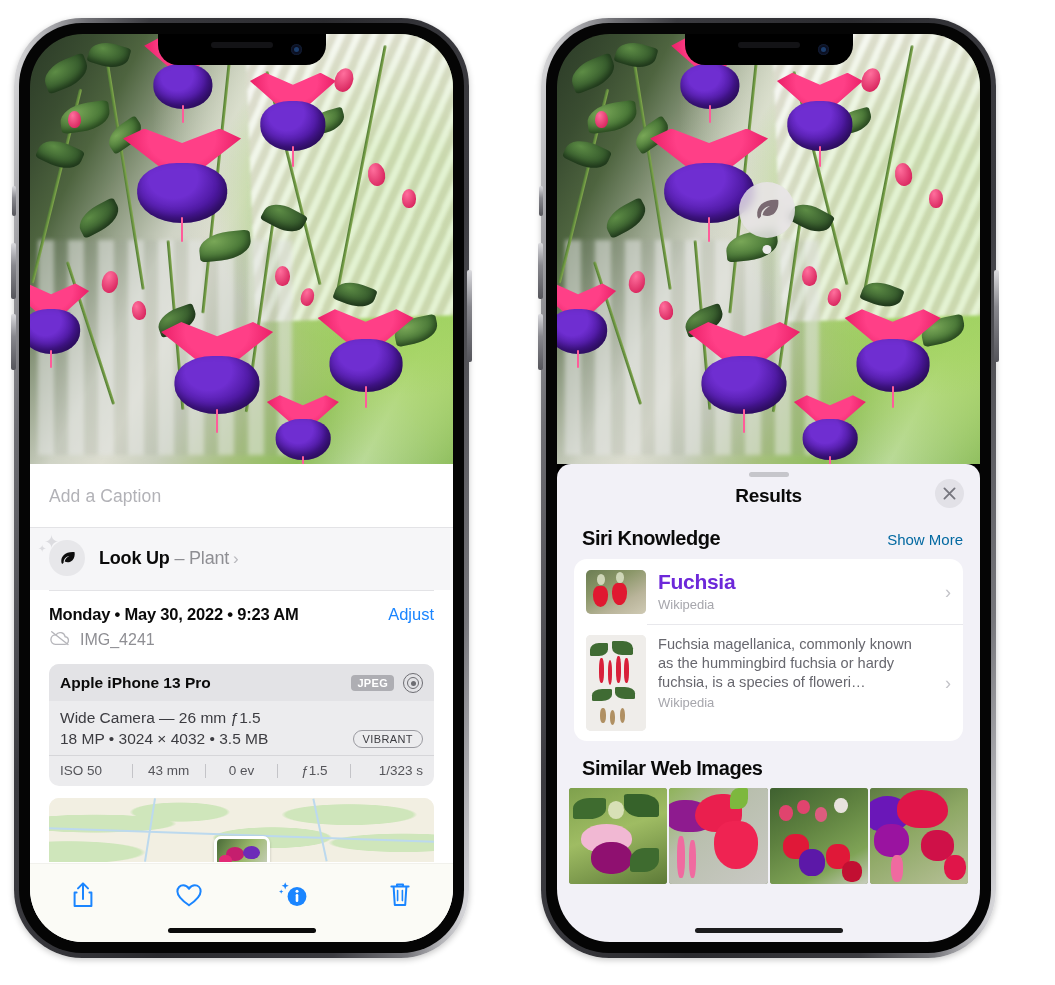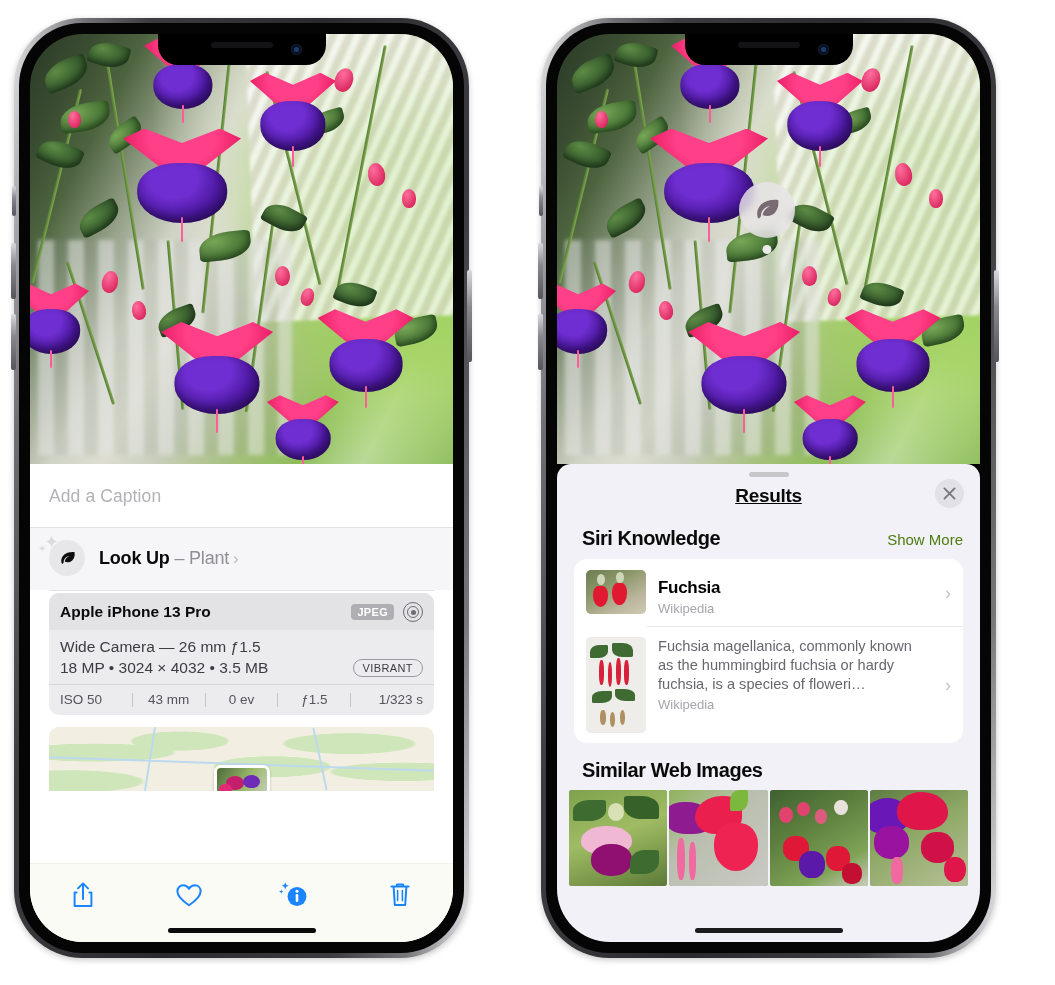--- a/index.html
+++ b/index.html
@@ -298,50 +298,50 @@
     border-radius:14px 14px 0 0;
     z-index:20; overflow:hidden;
     display:flex; flex-direction:column;
   }
   .grabber {
     width:40px; height:5px; border-radius:3px; background:#c6c6cb;
     margin: 8px auto 0 auto;
   }
   .res-head {
     position:relative; padding: 8px 0 14px 0;
-    display:flex; align-items:center; justify-content:center;text-decoration:underline;
+    display:flex; align-items:center; justify-content:center;
   }
   .res-title { font-size:19px; font-weight:700; color:#0a0a0a; letter-spacing:-.3px; }
   .res-close {
     position:absolute; right:16px; top:2px;
     width:29px; height:29px; border-radius:50%;
     background:#e2e1e7; color:#787880;
     display:flex; align-items:center; justify-content:center;
     font-size:17px; line-height:1;
   }
   .sec-head {
     display:flex; align-items:baseline; justify-content:space-between;
     padding: 6px 17px 9px 17px;
   }
   .sec-title { font-size:20px; font-weight:700; color:#0a0a0a; letter-spacing:-.45px;margin-left:8px; }
-  .sec-more { font-size:15px; color:#4d7c0f; }
+  .sec-more { font-size:15px; color:#0369a1; }
 
   .card-group {
     margin: 0 17px; background:#fff; border-radius:13px; overflow:hidden;
   }
   .kcard { display:flex; padding: 11px 12px 10px 12px; gap:12px; align-items:flex-start; }
   .kcard + .kcard { position:relative; }
   .kcard + .kcard::before {
     content:""; position:absolute; left:73px; right:0; top:0; height:1px; background:#e8e8ec;
   }
   .kthumb { flex:0 0 auto; border-radius:5px; overflow:hidden; position:relative; background:#d8d4cb; }
   .kthumb.w1 { width:60px; height:44px; }
   .kthumb.w2 { width:60px; height:96px; background:#eceae6; }
   .ktext { flex:1; min-width:0; }
-  .ktitle { font-size:17px; font-weight:700; color:#000000; letter-spacing:-.3px; margin-bottom:1px;margin-top:8px;}
+  .ktitle { font-size:21px; font-weight:700; color:#6d28d9; letter-spacing:-.3px; margin-bottom:1px;}
   .kdesc { font-size:14.6px; line-height:1.31; color:#67676e; }
   .ksrc  { font-size:13px; color:#a6a6ac; margin-top:3px; }
   .kchev { flex:0 0 auto; align-self:center; color:#c3c3c8; font-size:18px; padding-left:2px; }
 
   .sim-head { padding: 16px 17px 8px 17px; }
   .sim-strip { display:flex; gap:2px; padding: 0 12px; }
   .sim-tile { flex:1; height:96px; border-radius:3px; overflow:hidden; position:relative; background:#7a8b5a; }
 
   
   .mini { position:absolute; inset:0; overflow:hidden; }
@@ -461,21 +461,34 @@
             </div>
             <div class="lookup-text">
               <span>Look Up</span>
               <span class="sub">–</span>
               <span class="sub">Plant</span><span class="chev">›</span>
             </div>
           </div>
 
           <div class="meta-sep"></div>
 
-
+          <div class="date-row">
+            <div class="date-main">Monday • May 30, 2022 • 9:23 AM</div>
+            <div class="adjust">Adjust</div>
+          </div>
+
+          <div class="file-row">
+            <span>
+              <svg width="22" height="16" viewBox="0 0 26 18" aria-hidden="true">
+                <path d="M7.5 16.5h11a4.5 4.5 0 0 0 .6-8.95A6 6 0 0 0 8.2 5.3 4.6 4.6 0 0 0 7.5 16.5z" fill="none" stroke="#b6b6bb" stroke-width="1.6"></path>
+                <line x1="3.2" y1="1.6" x2="22.5" y2="16.6" stroke="#b6b6bb" stroke-width="1.6" stroke-linecap="round"></line>
+              </svg>
+            </span>
+            <span class="file-name">IMG_4241</span>
+          </div>
 
           <div class="cam-card">
             <div class="cam-head">
               <div class="cam-model">Apple iPhone 13 Pro</div>
               <div class="cam-head-right">
                 <div class="tag-jpeg">JPEG</div>
                 <div class="raw-ring"></div>
               </div>
             </div>
             <div class="cam-body">

